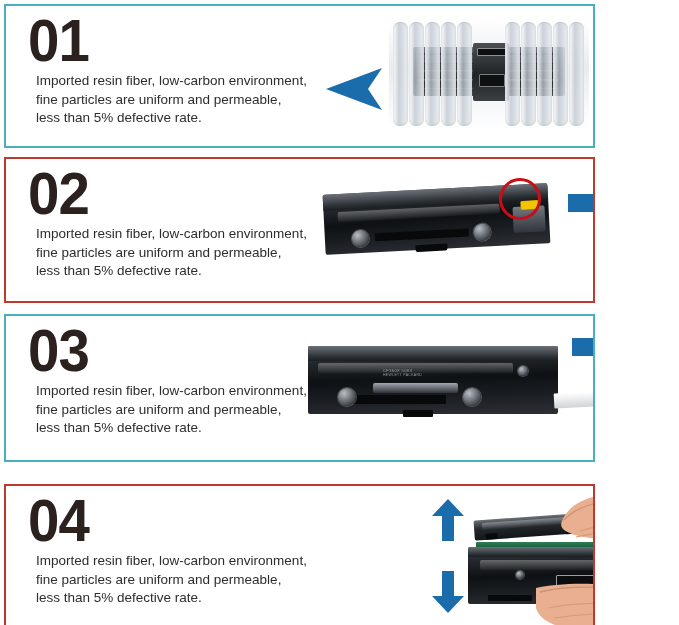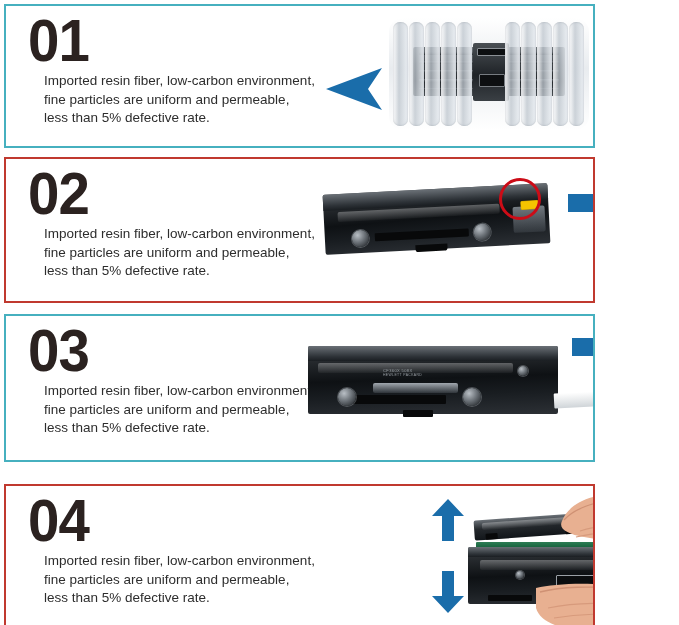--- a/index.html
+++ b/index.html
@@ -35,21 +35,21 @@
     color:#2b2220;
     margin:0 0 2px 4px;
     transform:scaleX(0.94);
     transform-origin:left center;
   }
   .desc{
     font-size:13.5px;
     line-height:18.5px;
     color:#2d2d2d;
     white-space:pre-line;
-    margin-left:20px;
+    margin-left:12px;
   }
 
   
   .media{position:absolute;top:0;right:0;bottom:0;}
 
   
   .dart{position:absolute;width:0;height:0;}
   .dart svg{display:block;}
 
   

